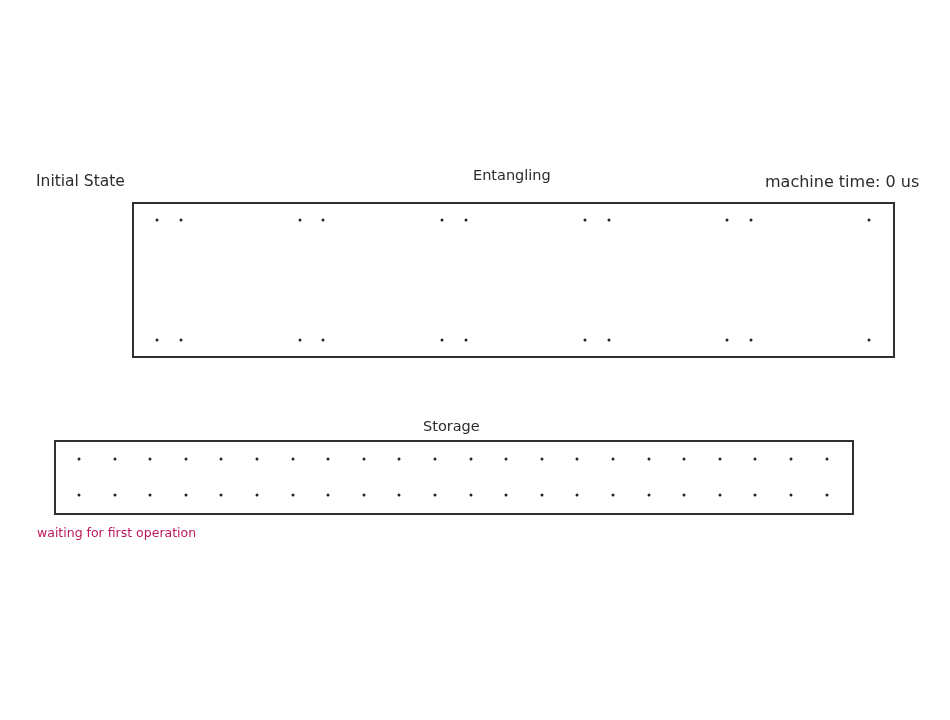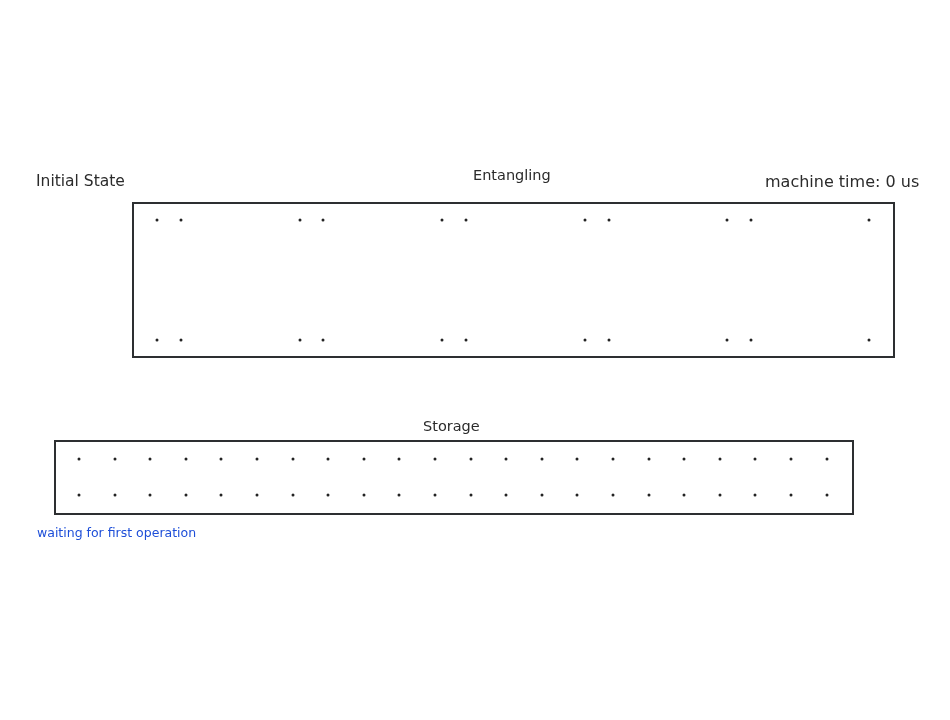--- a/index.html
+++ b/index.html
@@ -46,21 +46,21 @@
   #storage-label {
     left: 423px;
     top: 406px;
     font-size: 14.5px;
     margin-top: 13px;
   }
   #status-label {
     left: 37px;
     top: 527px;
     font-size: 12.5px;
-    color: #1d4ed8;
+    color: #be185d;
   }
 
   
   .zone {
     position: absolute;
     box-sizing: border-box;
     border: 2px solid #2d2f31;
     background: transparent;
   }
   #entangling-zone {

